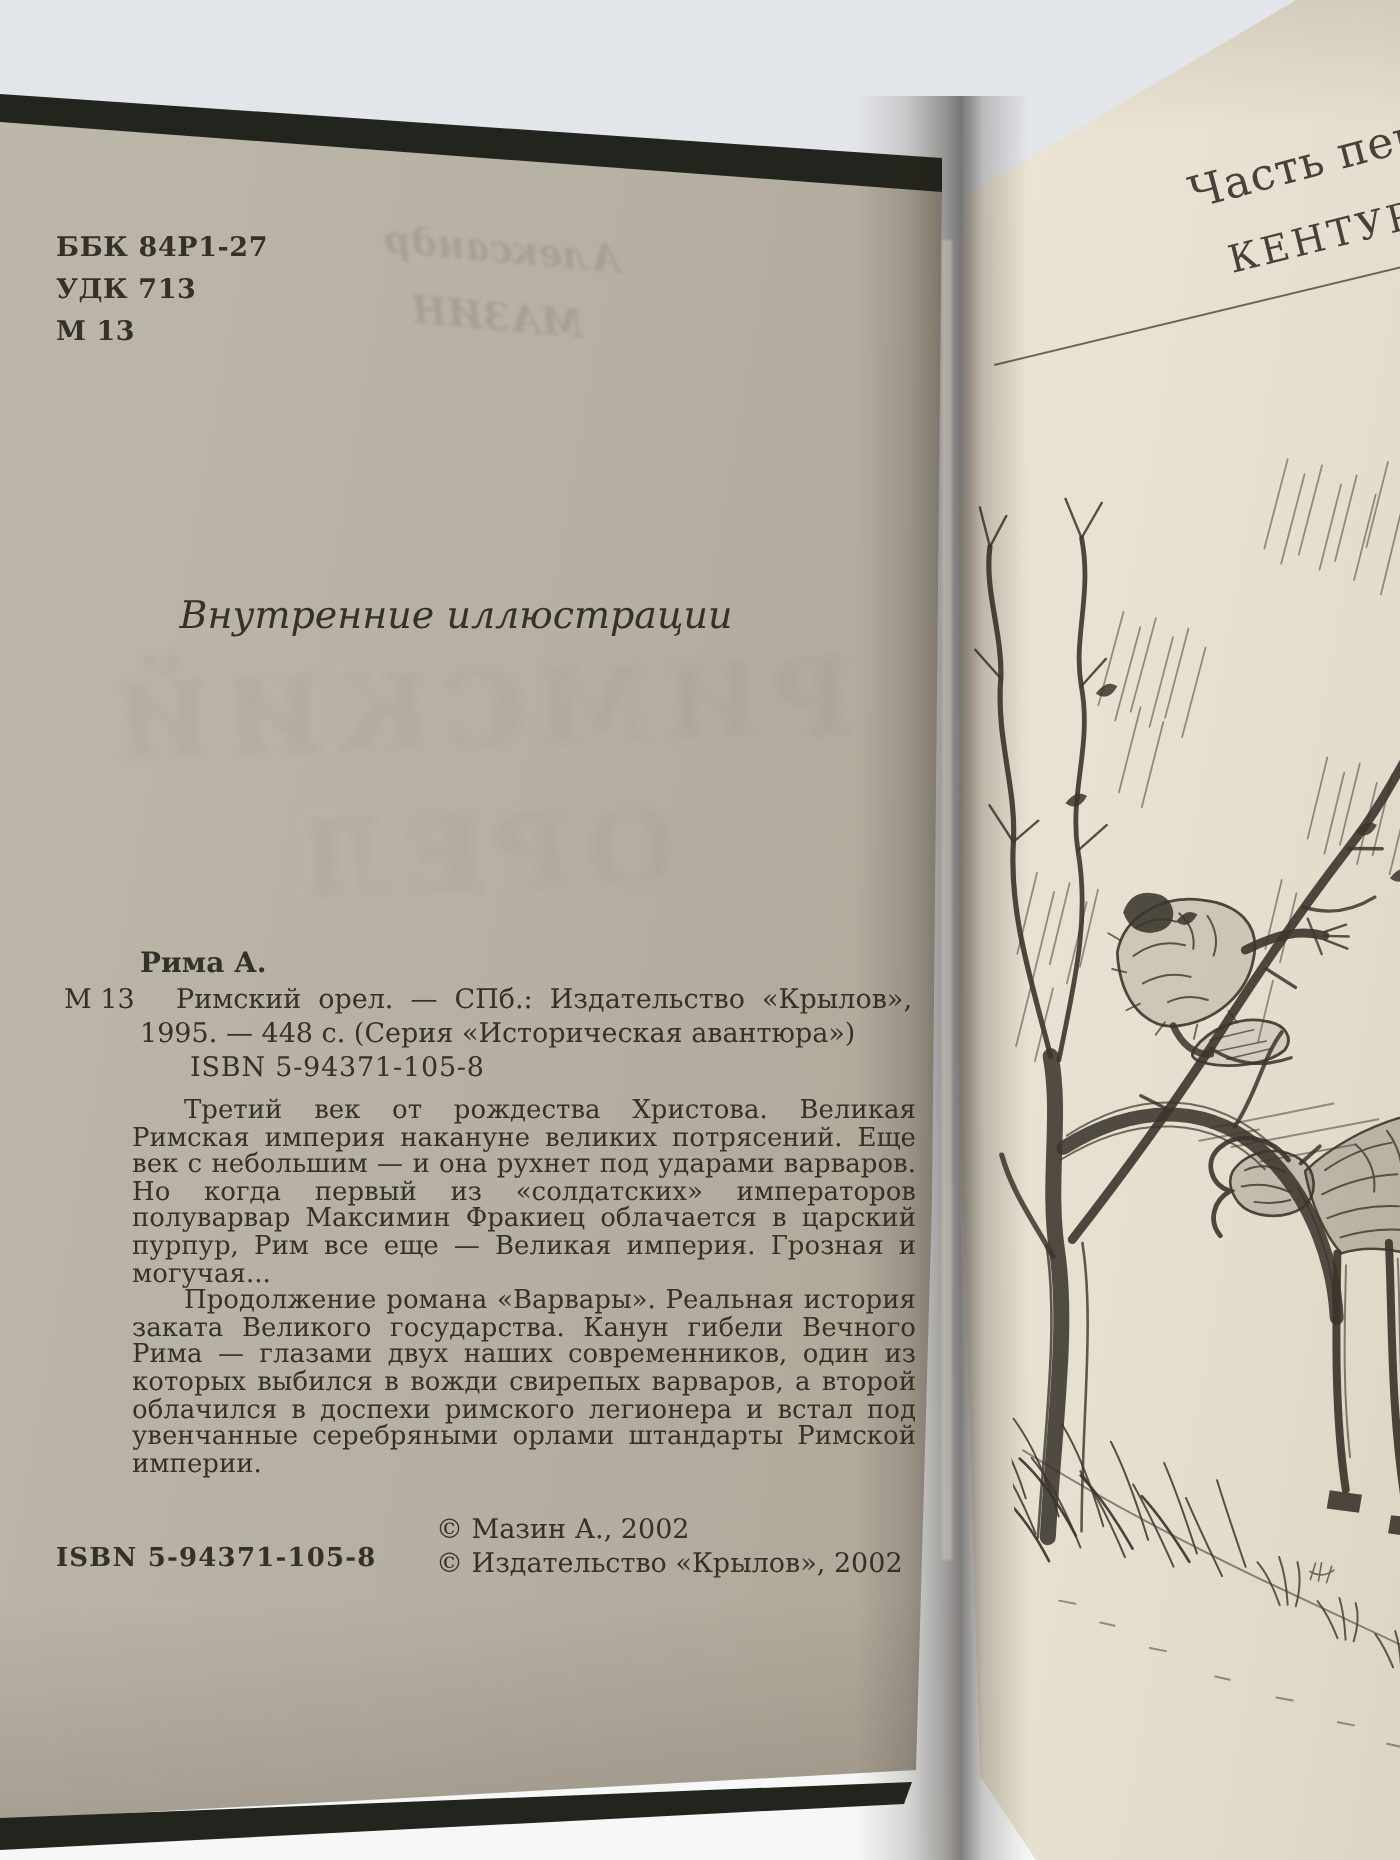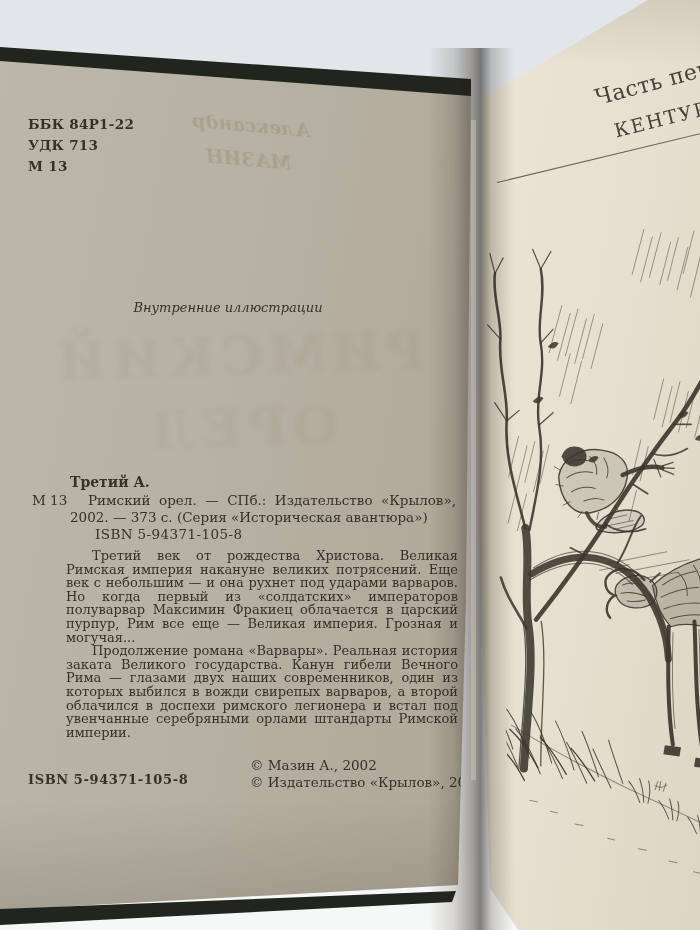--- a/index.html
+++ b/index.html
@@ -43,31 +43,31 @@
     color:#7b7262;opacity:.26;filter:blur(.7px);
     transform:scaleX(-1) rotate(-5deg);
   }
   #showthrough-title{
     left:50px;top:320px;width:380px;text-align:center;
     font-size:52px;font-weight:bold;letter-spacing:6px;line-height:72px;
     color:#5f574a;opacity:.055;filter:blur(2px);
     transform:scaleX(-1) rotate(2deg);
   }
   #credits{left:78px;top:297px;width:300px;text-align:center;
-    font-style:italic;font-size:13px;line-height:22px;}
+    font-style:italic;font-size:19px;line-height:22px;}
   #author-heading{left:70px;top:474px;font-size:14px;font-weight:bold;}
   #index-code{left:32px;top:492px;font-size:13.5px;}
   #bib-title{left:88px;top:492px;width:368px;font-size:13.5px;text-align:justify;text-align-last:justify;}
   #bib-series{left:70px;top:509px;font-size:13.5px;}
   #bib-isbn{left:95px;top:526px;font-size:13.5px;letter-spacing:.4px;}
   #annotation{left:66px;top:549px;width:392px;font-size:13px;line-height:13.6px;
     text-align:justify;}
   #annotation p{margin:0;text-indent:26px;}
   #footer-isbn{left:28px;top:772px;font-size:13px;font-weight:bold;letter-spacing:.6px;}
-  #copyright-block{left:218px;top:757px;font-size:13.5px;line-height:17px;margin-left:32px;}
+  #copyright-block{left:218px;top:757px;font-size:13.5px;line-height:17px;}
   
   .ink-r{color:#46413a;}
   #part-heading{left:592px;top:86px;font-size:22px;letter-spacing:.5px;
     transform:rotate(-15deg);transform-origin:left top;white-space:nowrap;}
   #chapter-heading{left:612px;top:120px;font-size:19px;letter-spacing:2px;
     transform:rotate(-14deg);transform-origin:left top;white-space:nowrap;}
   #header-rule{left:497px;top:182px;width:210px;height:1.4px;background:#6b645a;
     transform:rotate(-13.5deg);transform-origin:left top;}
   #illustration{left:480px;top:195px;width:220px;height:735px;transform:rotate(-3deg);transform-origin:60px 40px;}
 </style>
@@ -169,33 +169,33 @@
 
   <div id="left-page" class="abs">
 
     <div id="showthrough-author" class="abs">
       <div>Александр</div>
       <div>МАЗИН</div>
     </div>
     <div id="showthrough-title" class="abs">РИМСКИЙ ОРЕЛ</div>
 
     <div id="bbk-block" class="abs ink">
-      <div>ББК 84Р1-22</div>
+      <div>ББК 84Р1-27</div>
       <div>УДК 713</div>
       <div>М 13</div>
     </div>
 
     <div id="credits" class="abs ink">
       <div>Внутренние иллюстрации</div>
     </div>
 
-    <div id="author-heading" class="abs ink">Третий А.</div>
+    <div id="author-heading" class="abs ink">Рима А.</div>
     <div id="index-code" class="abs ink">М 13</div>
     <div id="bib-title" class="abs ink">Римский орел. — СПб.: Издательство «Крылов»,</div>
-    <div id="bib-series" class="abs ink">2002. — 373 с. (Серия «Историческая авантюра»)</div>
+    <div id="bib-series" class="abs ink">1995. — 448 с. (Серия «Историческая авантюра»)</div>
     <div id="bib-isbn" class="abs ink">ISBN 5-94371-105-8</div>
 
     <div id="annotation" class="abs ink">
       <p>Третий век от рождества Христова. Великая Римская империя накануне великих потрясений. Еще век с небольшим — и она рухнет под ударами варваров. Но когда первый из «солдатских» императоров полуварвар Максимин Фракиец облачается в царский пурпур, Рим все еще — Великая империя. Грозная и могучая...</p>
       <p>Продолжение романа «Варвары». Реальная история заката Великого государства. Канун гибели Вечного Рима — глазами двух наших современников, один из которых выбился в вожди свирепых варваров, а второй облачился в доспехи римского легионера и встал под увенчанные серебряными орлами штандарты Римской империи.</p>
     </div>
 
     <div id="footer-isbn" class="abs ink">ISBN 5-94371-105-8</div>
     <div id="copyright-block" class="abs ink">
       <div>© Мазин А., 2002</div>

